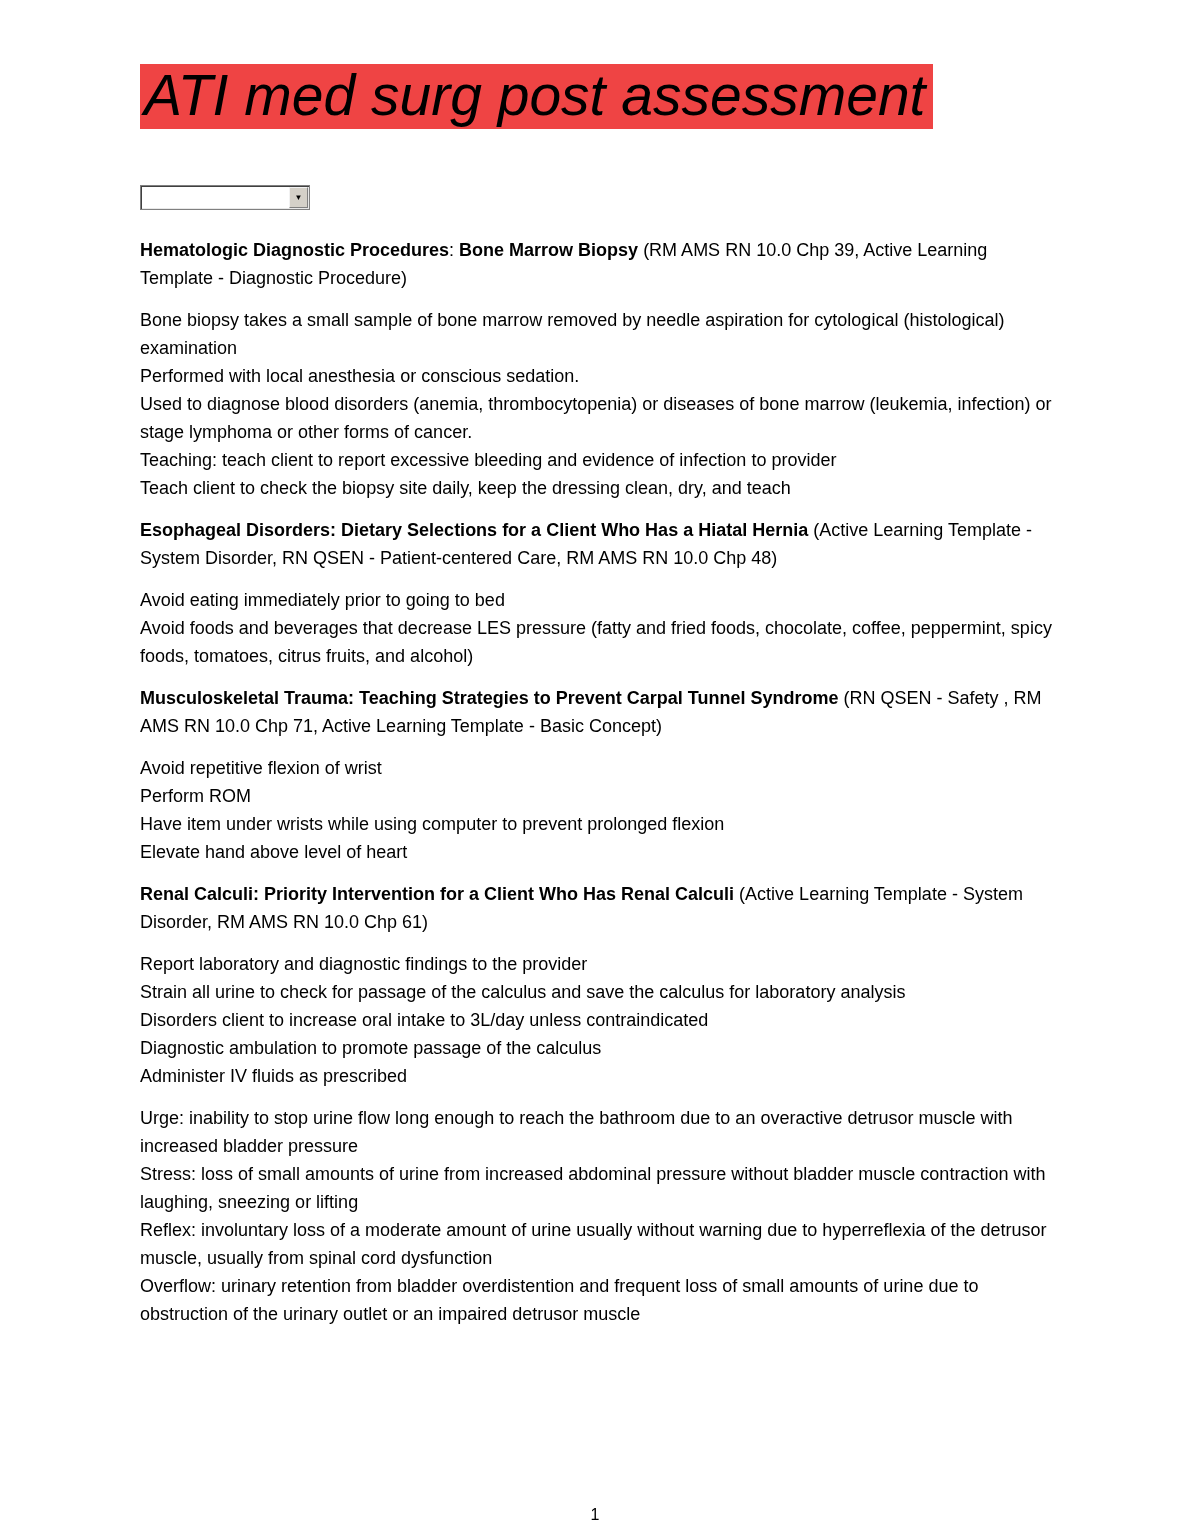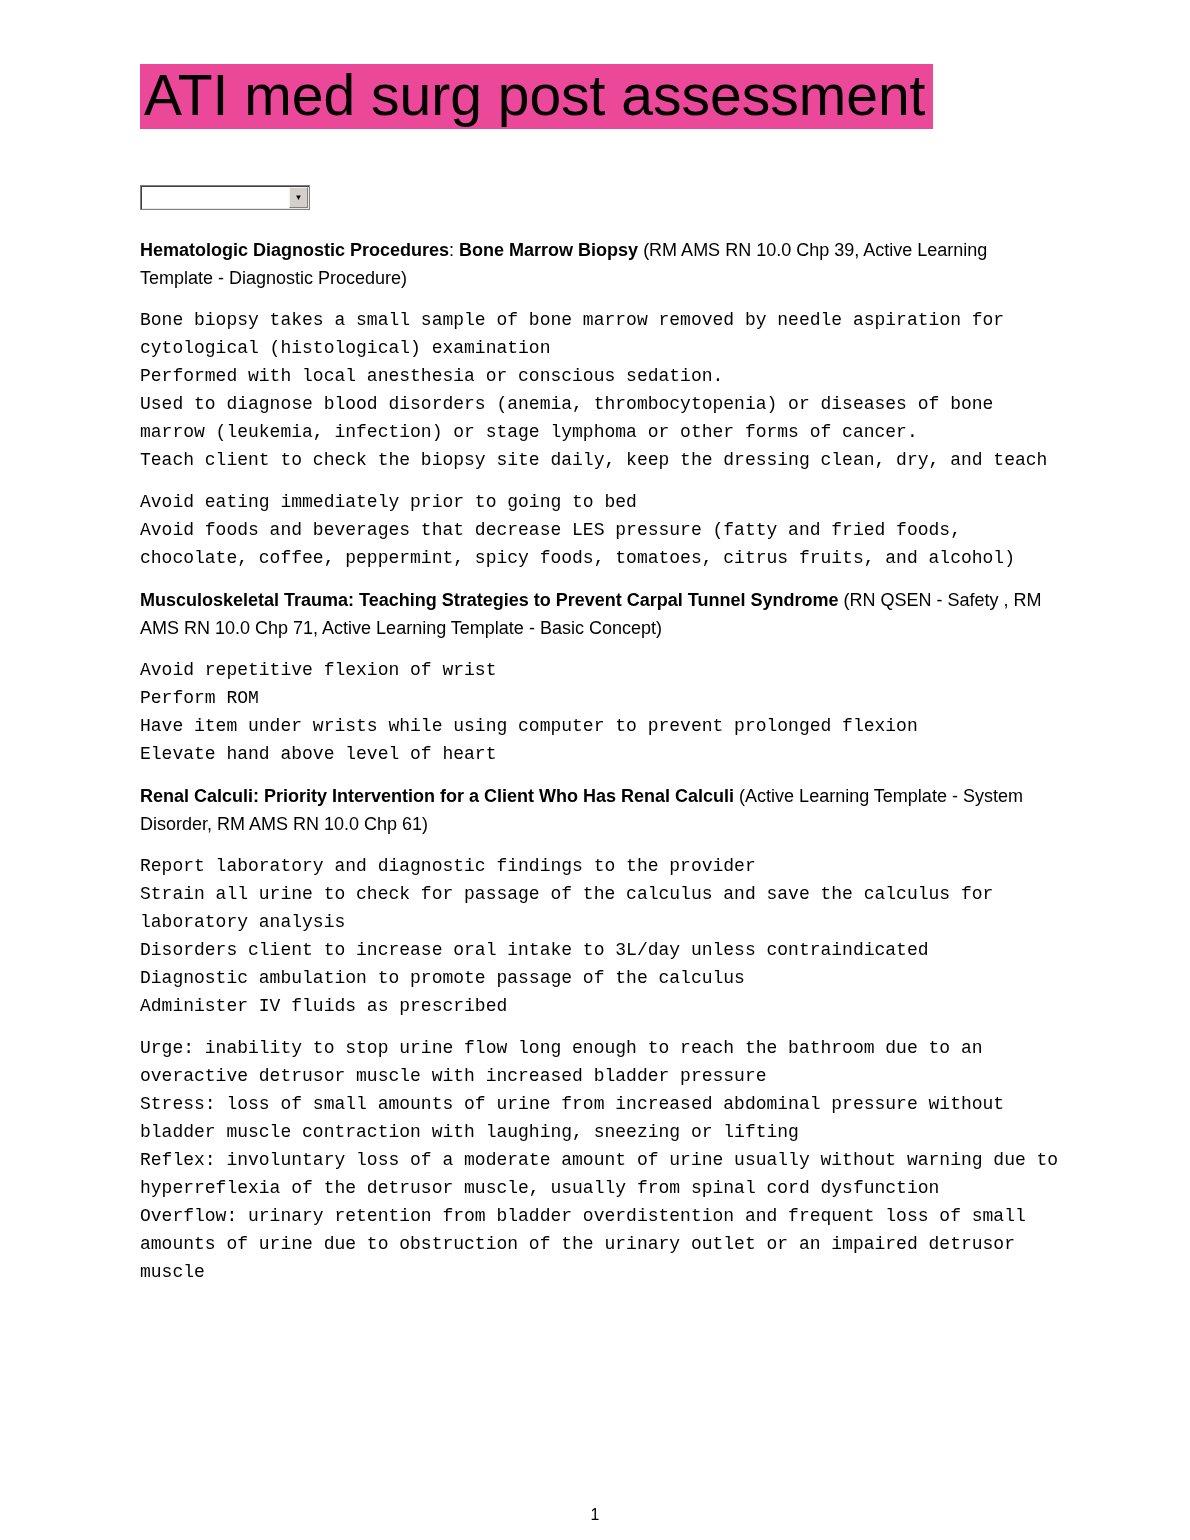--- a/index.html
+++ b/index.html
@@ -63,55 +63,56 @@
   .heading {
     font-size: 18px;
     line-height: 28px;
     margin: 0 12px 14px 0;
   }
   .heading .b { font-weight: 700; }
   .body {
     font-size: 18px;
     line-height: 28px;
     margin: 0 0 14px 0;
-    font-family: Liberation Mono, monospace;
   }
   .line { }
   .page-footer {
     position: absolute;
     left: 0;
     bottom: 16px;
     width: 100%;
     text-align: center;
     font-size: 16px;
   }
 </style>
 </head>
 <body>
 
 <div class="content">
 
-  <h1 class="doc-title" style="background: #ec4899;">ATI med surg post assessment</h1>
+  <h1 class="doc-title" style="background: #ef4444; font-style: italic;">ATI med surg post assessment</h1>
 
   <div class="combobox">
     <span class="combobox-value"></span>
     <span class="combobox-arrow">▼</span>
   </div>
 
   <div class="sections">
       <section>
         <div class="heading"><span class="b">Hematologic Diagnostic Procedures</span><span>: </span><span class="b">Bone Marrow Biopsy</span><span> (RM AMS RN 10.0 Chp 39, Active Learning Template - Diagnostic Procedure)</span></div>
         <div class="body">
           <div class="line">Bone biopsy takes a small sample of bone marrow removed by needle aspiration for cytological (histological) examination</div>
           <div class="line">Performed with local anesthesia or conscious sedation.</div>
           <div class="line">Used to diagnose blood disorders (anemia, thrombocytopenia) or diseases of bone marrow (leukemia, infection) or stage lymphoma or other forms of cancer.</div>
+          <div class="line">Teaching: teach client to report excessive bleeding and evidence of infection to provider</div>
           <div class="line">Teach client to check the biopsy site daily, keep the dressing clean, dry, and teach</div>
         </div>
       </section>
       <section>
+        <div class="heading"><span class="b">Esophageal Disorders: Dietary Selections for a Client Who Has a Hiatal Hernia</span><span> (Active Learning Template - System Disorder, RN QSEN - Patient-centered Care, RM AMS RN 10.0 Chp 48)</span></div>
         <div class="body">
           <div class="line">Avoid eating immediately prior to going to bed</div>
           <div class="line">Avoid foods and beverages that decrease LES pressure (fatty and fried foods, chocolate, coffee, peppermint, spicy foods, tomatoes, citrus fruits, and alcohol)</div>
         </div>
       </section>
       <section>
         <div class="heading"><span class="b">Musculoskeletal Trauma: Teaching Strategies to Prevent Carpal Tunnel Syndrome</span><span> (RN QSEN - Safety , RM AMS RN 10.0 Chp 71, Active Learning Template - Basic Concept)</span></div>
         <div class="body">
           <div class="line">Avoid repetitive flexion of wrist</div>
           <div class="line">Perform ROM</div>

